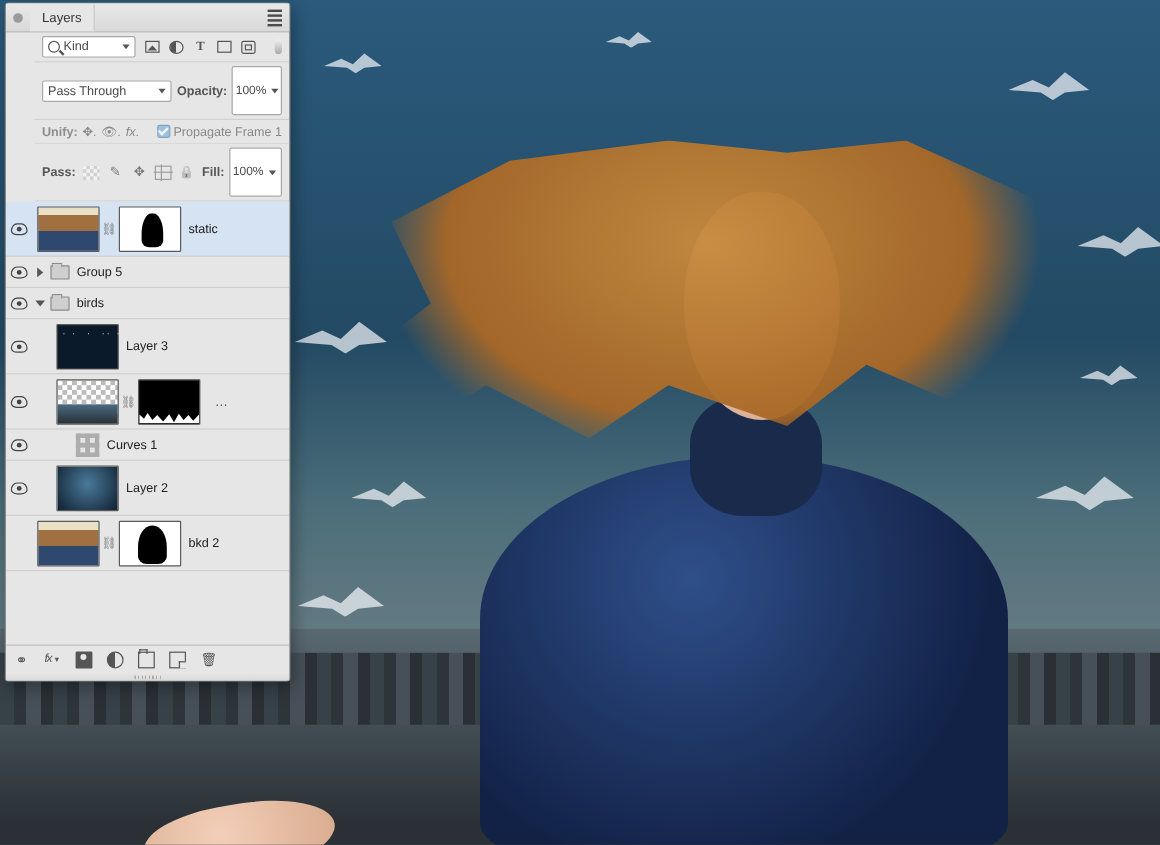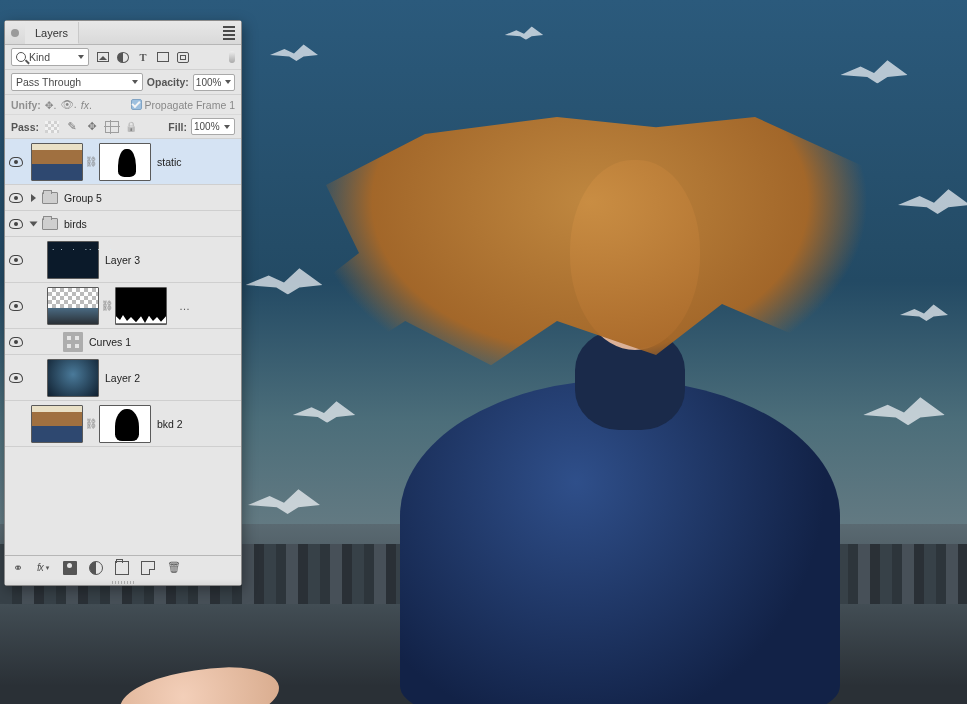--- a/index.html
+++ b/index.html
@@ -73,21 +73,21 @@
     position:absolute;
     left: -180px; bottom: -30px; width: 160px; height: 60px;
     background: radial-gradient(circle at 40% 40%, #f3cfb9, #d8ab8d);
     border-radius: 50% 60% 60% 50%;
     transform: rotate(-10deg);
   }
 
   
   .panel {
     position: absolute;
-    left: 4px; top: 20px;
+    left: 4px; top: 2px;
     width: 238px;
     background: #e6e6e6;
     border: 1px solid #8a8a8a;
     border-radius: 3px;
     box-shadow: 2px 4px 14px rgba(0,0,0,.35);
     display: flex;
     flex-direction: column;
     height: 566px;
   }
   .panel-head {
@@ -113,20 +113,21 @@
     display:flex; flex-direction:column; gap:2px;
   }
   .menu-icon span{width:12px;height:2px;background:#4a4a4a;}
   .row {
     display:flex; align-items:center;
     padding: 3px 6px;
     gap:4px;
     border-bottom:1px solid #d1d1d1;
     font-size: 10.5px;
     color:#494949;
+    margin-left:24px;
   }
   .search-select{
     display:flex;align-items:center;gap:3px;
     background:#fff;border:1px solid #a9a9a9;border-radius:2px;
     padding:2px 4px; width:78px;
   }
   .search-select .mag{width:10px;height:10px;border:1.5px solid #555;border-radius:50%;position:relative;}
   .search-select .mag::after{content:"";position:absolute;width:5px;height:1.5px;background:#555;left:8px;top:8px;transform:rotate(45deg);}
   .chev{width:0;height:0;border-left:3px solid transparent;border-right:3px solid transparent;border-top:4px solid #555;margin-left:auto;}
   .filter-icons{display:flex;gap:8px;margin-left:4px;color:#555;}
@@ -136,21 +137,21 @@
   .adj-ic{width:11px;height:11px;border-radius:50%;background:linear-gradient(90deg,#555 50%,transparent 50%);border:1px solid #555;}
   .shape-ic{width:11px;height:10px;border:1px solid #555;}
   .smart-ic{width:11px;height:11px;border:1px solid #555;border-radius:2px;position:relative;}
   .smart-ic::before{content:"";position:absolute;inset:2px;border:1px solid #555;}
   .blend-select{
     background:#fff;border:1px solid #a9a9a9;border-radius:2px;
     padding:2px 4px;display:flex;align-items:center;width:138px;justify-content:flex-end;
   }
   .op-input{
     background:#fff;border:1px solid #a9a9a9;border-radius:2px;
-    padding:2px 2px;width:44px;display:flex;align-items:center;font-size:10px;
+    padding:14px 2px;width:44px;display:flex;align-items:center;font-size:10px;
   }
   .op-input .chev{margin-left:4px;}
   .lbl{color:#555;font-weight:bold;}
   .dim{opacity:.6;}
   .chk{width:11px;height:11px;border:1px solid #8a8a8a;border-radius:2px;background:#fff;display:inline-flex;align-items:center;justify-content:center;margin-right:3px;}
   .chk.on{background:#6fa8dc;border-color:#3f78ac;}
   .chk.on::after{content:"";width:6px;height:3px;border-left:2px solid #fff;border-bottom:2px solid #fff;transform:rotate(-45deg);margin-top:-2px;}
   .lock-icons{display:flex;gap:6px;margin-left:2px;}
   .lock-icons span{width:14px;height:12px;display:flex;justify-content:center;align-items:center;opacity:.7;}
   .transp-ic{width:12px;height:12px;background:repeating-conic-gradient(#bbb 0 25%,#fff 0 50%) 0 0/6px 6px;}

